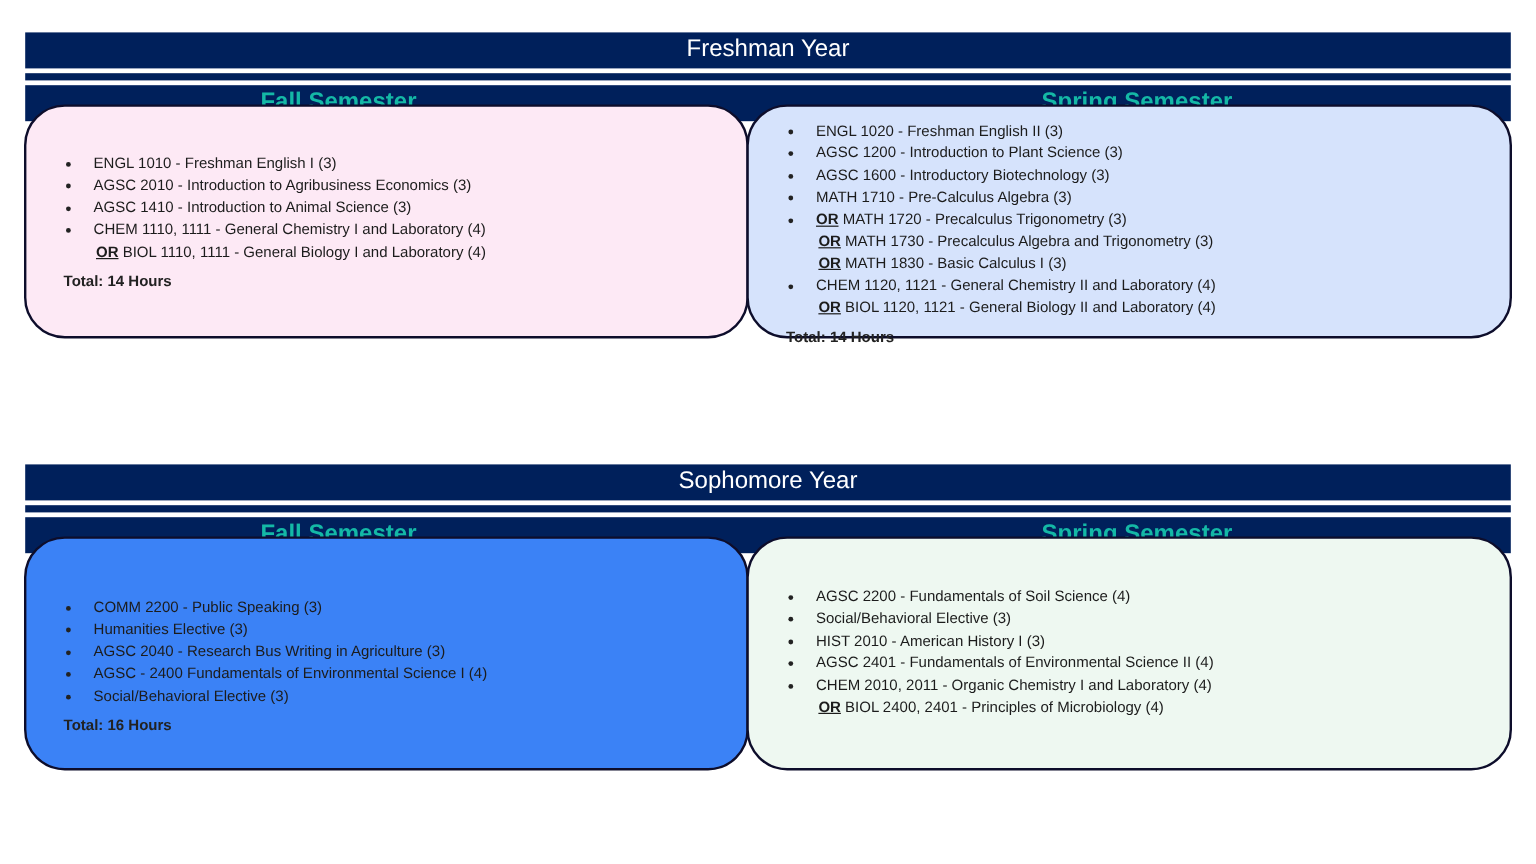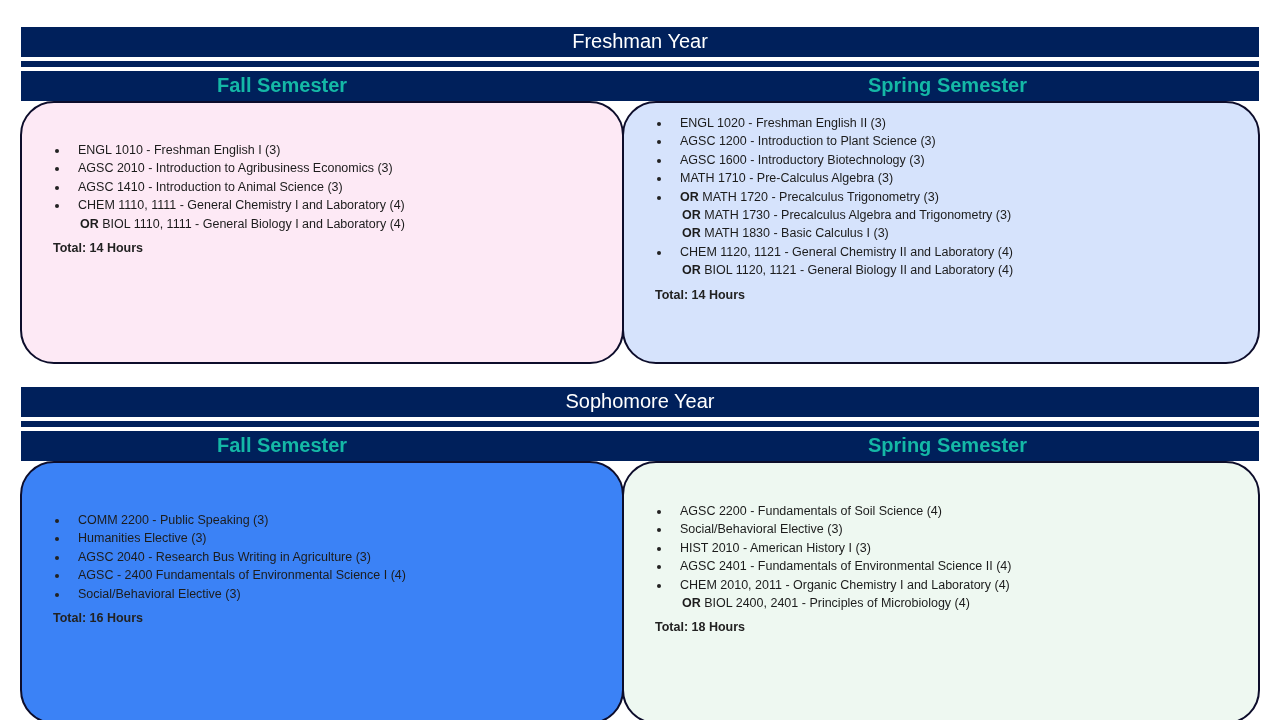--- a/index.html
+++ b/index.html
@@ -12,34 +12,34 @@
     position: absolute; left: 0; top: 0; width: 1238px; height: 30px; background: #00205b;
     color: #ffffff; font-weight: normal; font-size: 20px; text-align: center; line-height: 28px;
   }
   .strip { position: absolute; left: 0; top: 34px; width: 1238px; height: 6px; background: #00205b; }
   .sem-bar { position: absolute; left: 0; top: 44px; width: 1238px; height: 30px; background: #00205b; }
   .sem-label {
     position: absolute; top: 0; color: #14b8a6; font-weight: bold; font-size: 20px; line-height: 28px;
     white-space: nowrap;
   }
   .box {
-    position: absolute; top: 74px; height: 263px; border: 2px solid #0d0d2b; border-radius: 34px;
+    position: absolute; top: 60px; height: 195px; border: 2px solid #0d0d2b; border-radius: 34px;
     box-sizing: border-box;
   }
   .box.fall { left: -1px; width: 604px; }
   .box.spring { left: 601px; width: 638px; }
   .content { position: absolute; left: 31px; font-size: 12.5px; color: #1c1c1c; }
   ul { margin: 0; padding: 0; list-style: none; }
   li { position: relative; padding-left: 25px; height: 18.4px; line-height: 18px; white-space: nowrap; }
   li.bullet::before {
     content: ""; position: absolute; left: 2px; top: 8px; width: 4px; height: 4px; border-radius: 50%;
     background: #222;
   }
   li.cont { padding-left: 27px; }
-  .or { font-weight: bold; }
+  .or { font-weight: bold; text-decoration: underline; }
   .total { margin-top: 8px; font-weight: bold; font-size: 12.5px; color: #222; }
 </style>
 </head>
 <body>
 
 <div class="section" style="top:27px;">
   <div class="year-bar">Freshman Year</div>
   <div class="strip"></div>
   <div class="sem-bar">
     <span class="sem-label" style="left:196px;">Fall Semester</span>
@@ -97,16 +97,15 @@
   <div class="box spring" style="background:#eef8f1;">
     <div class="content" style="top:39px;">
       <ul>
           <li class="bullet"><span>AGSC 2200 - Fundamentals of Soil Science (4)</span></li>
           <li class="bullet"><span>Social/Behavioral Elective (3)</span></li>
           <li class="bullet"><span>HIST 2010 - American History I (3)</span></li>
           <li class="bullet"><span>AGSC 2401 - Fundamentals of Environmental Science II (4)</span></li>
           <li class="bullet"><span>CHEM 2010, 2011 - Organic Chemistry I and Laboratory (4)</span></li>
           <li class="cont"><span class="or">OR</span><span> BIOL 2400, 2401 - Principles of Microbiology (4)</span></li>
         </ul>
-      <div class="total">Total: 18 Hours</div>
     </div>
   </div>
 </div>
 
 </body></html>

